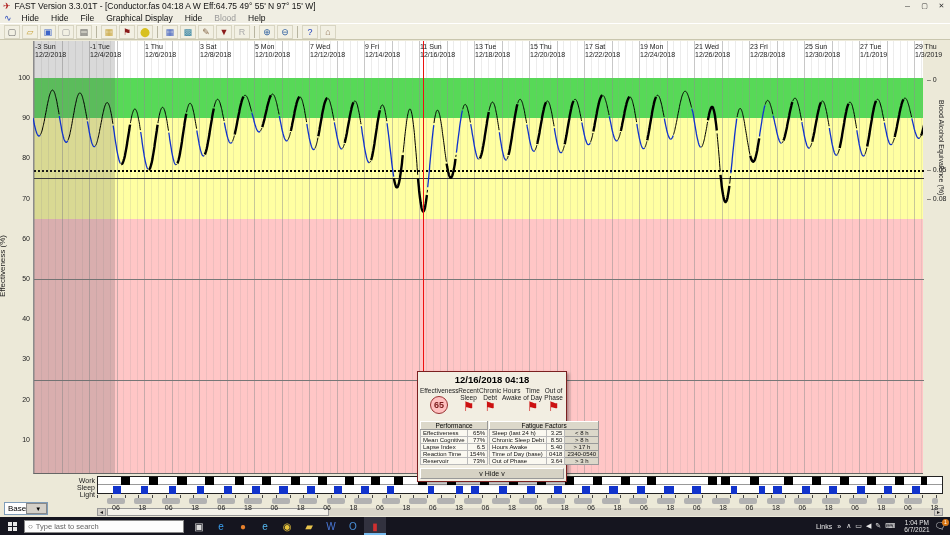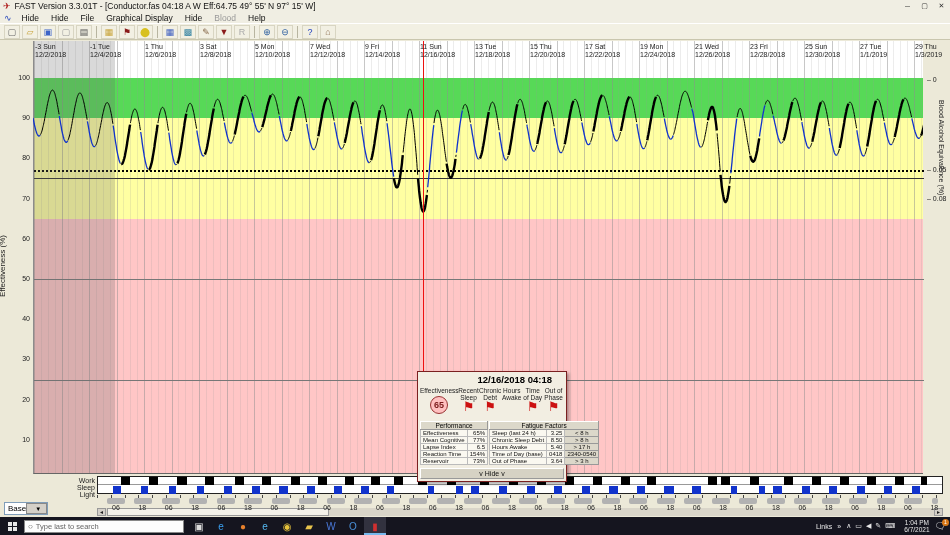--- a/index.html
+++ b/index.html
@@ -57,21 +57,21 @@
   #base-arrow { width:12px; height:11px; background:#d4d0c8; border:1px solid #888; font-size:6px;
     display:flex; align-items:center; justify-content:center; }
   #hscroll { position:absolute; left:97px; top:468px; width:846px; height:8px; background:#d9d5c9; }
   .scroll-arrow { position:absolute; top:0; width:9px; height:8px; background:#d4d0c8; border:1px solid #999;
     font-size:5px; display:flex; align-items:center; justify-content:center; color:#222; }
   #hthumb { position:absolute; left:10px; top:0; width:222px; height:8px; background:#f4f2ea; border:1px solid #999; }
 
   
   #popup { position:absolute; left:417px; top:331px; width:150px; background:#f2eee2;
     border:1px solid #7a2020; box-shadow:2px 2px 3px rgba(0,0,0,.35); font-size:6.5px; }
-  #popup-title { text-align:right; font-weight:bold; font-size:9.5px; padding:2px 14px 1px; color:#000; }
+  #popup-title { text-align:center; font-weight:bold; font-size:9.5px; padding:2px 4px 1px; color:#000; }
   #flag-row { display:flex; padding:1px 2px 2px; }
   .factor-col { flex:1; text-align:center; line-height:7px; color:#222; }
   .factor-flag { font-size:13px; color:#cc1111; height:16px; margin-top:2px; }
   #eff-col { width:38px; text-align:center; line-height:7px; }
   #eff-circle { width:18px; height:18px; border-radius:50%; background:#ffc0c0; border:1.5px solid #993333;
     color:#7a1a1a; font-weight:bold; font-size:9px; display:flex; align-items:center; justify-content:center; margin:2px auto 0; }
   #popup-tables { display:flex; padding:0 2px; gap:1px; }
   .ptable { border-collapse:collapse; }
   .ptable th { border:1px solid #999; background:#dcd8ca; border-top-color:#fff; border-left-color:#fff;
     font-weight:normal; font-size:6.5px; padding:0 2px; }

